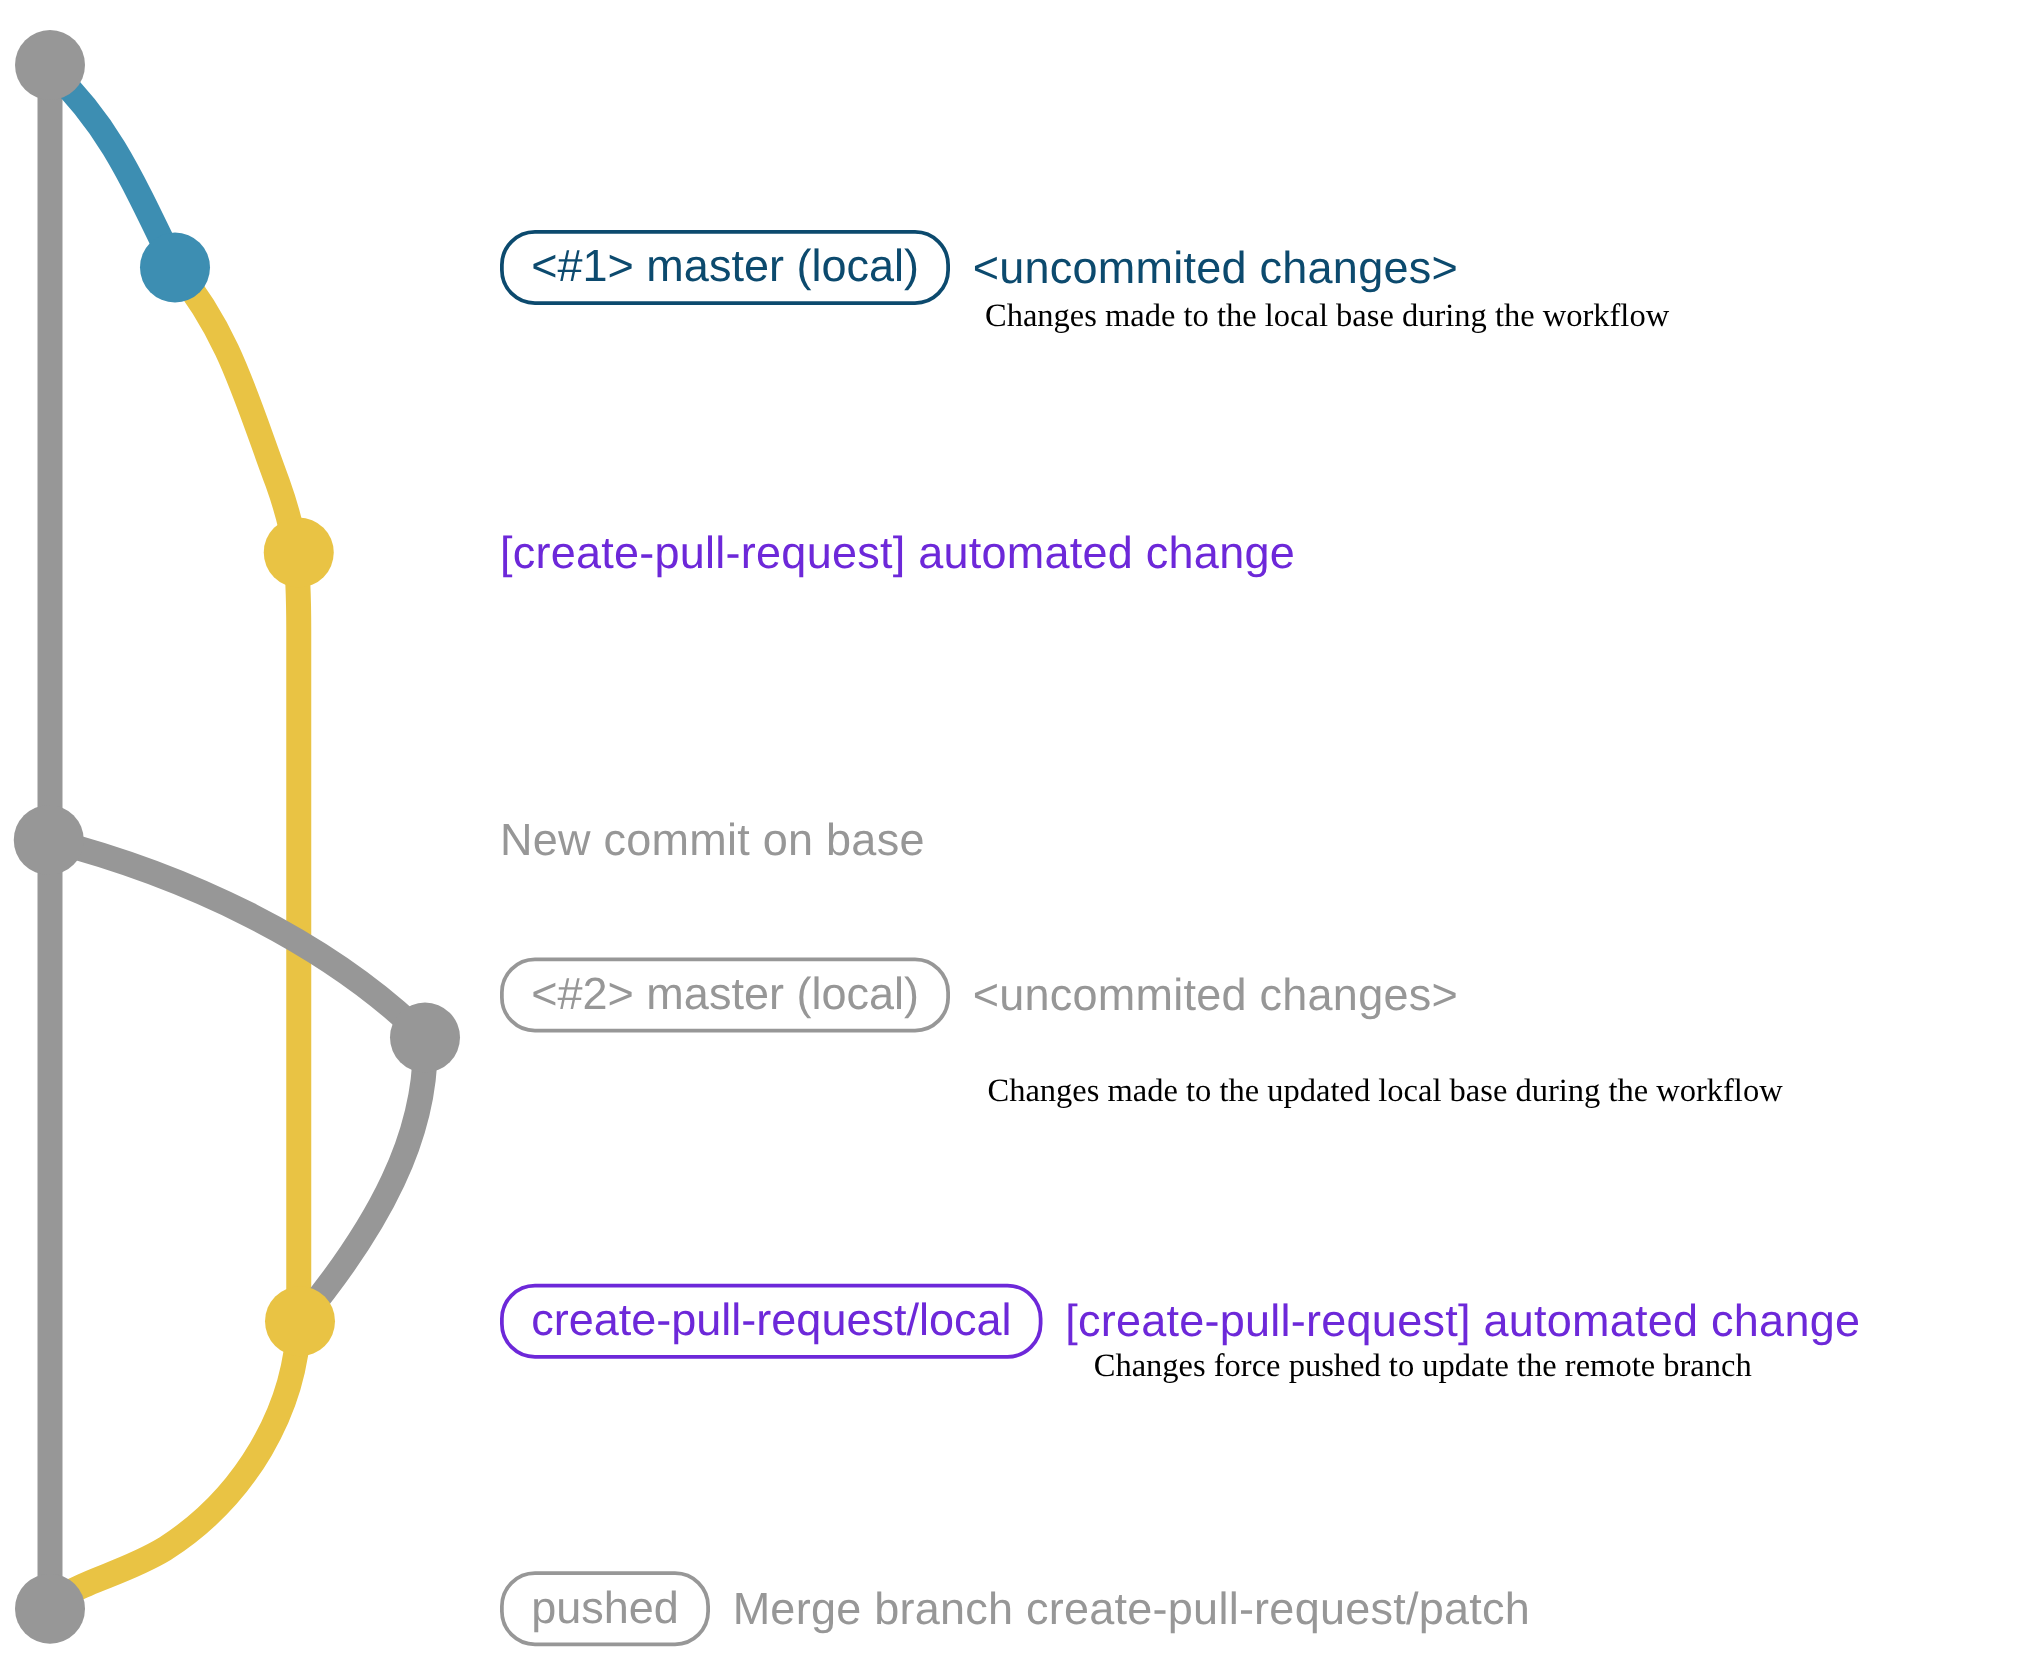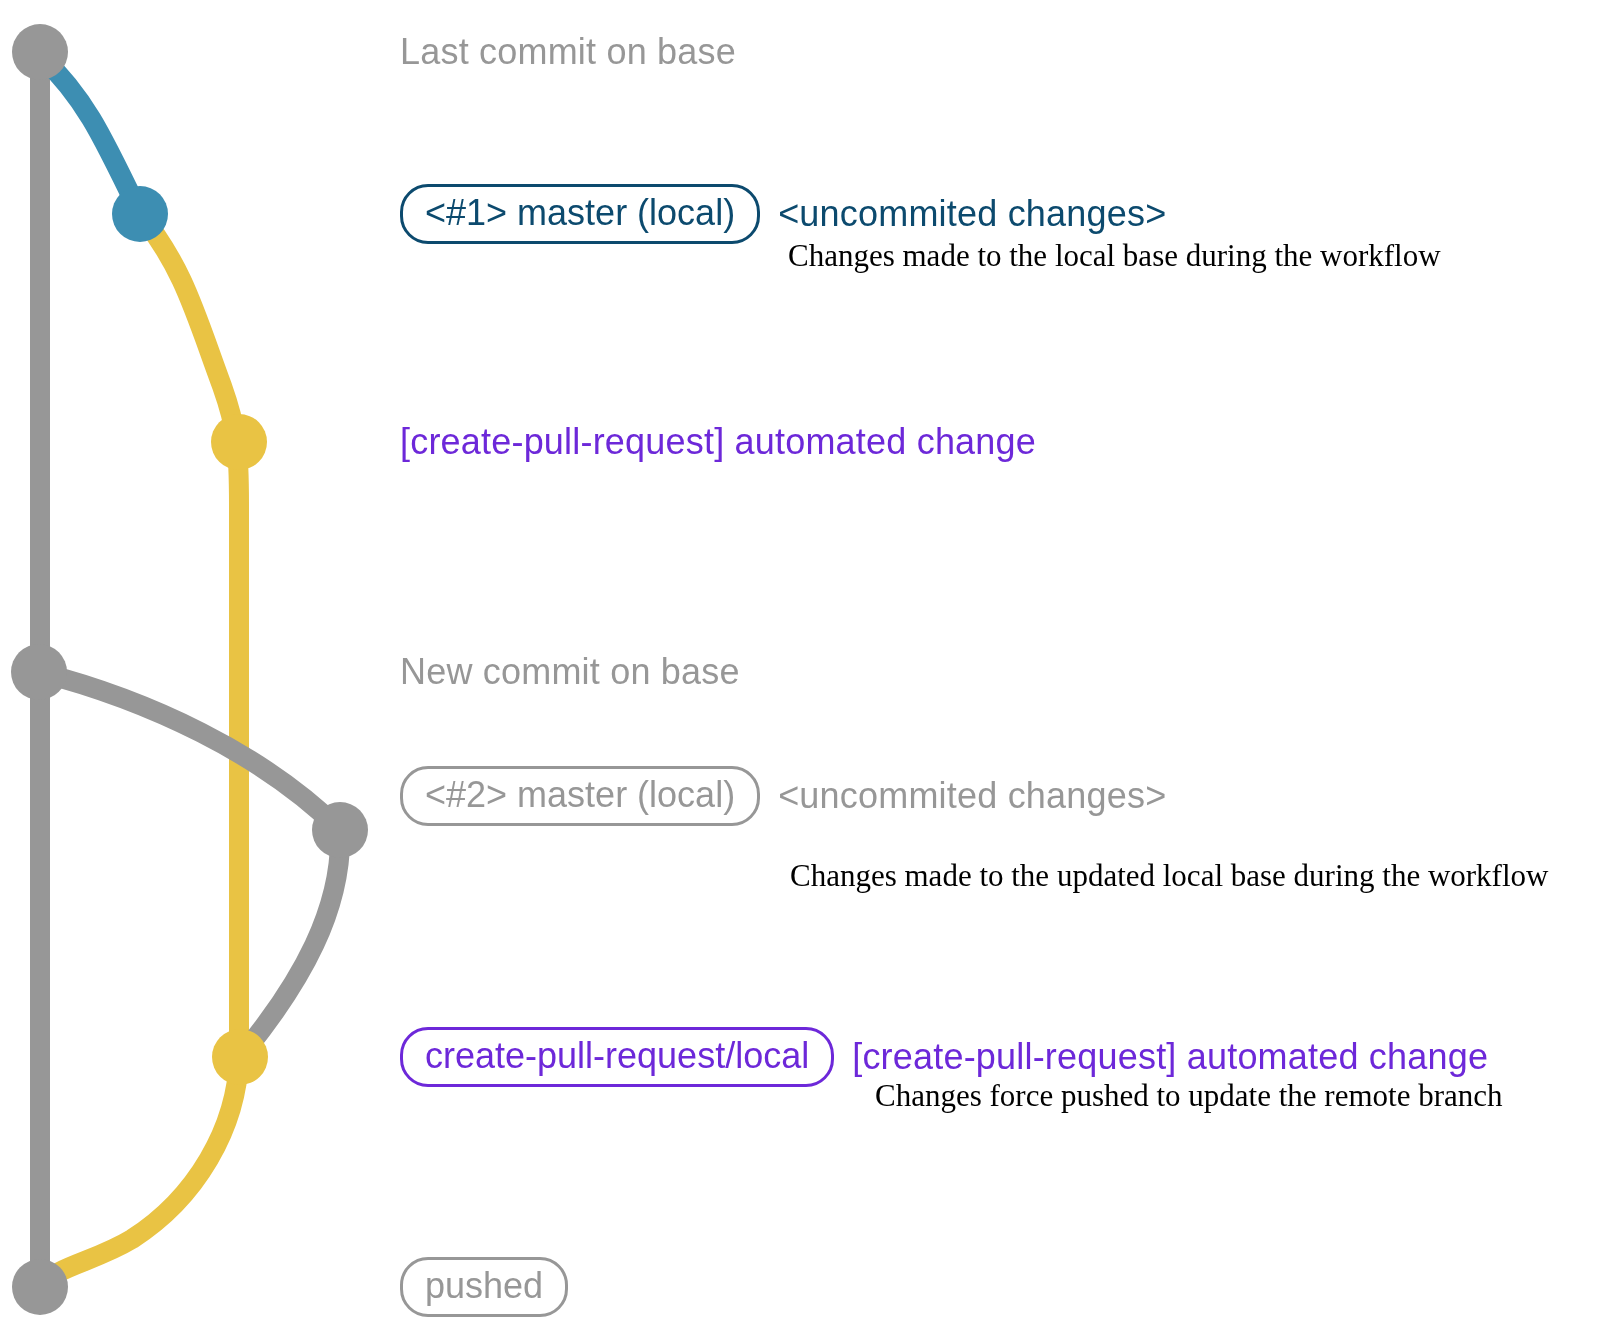--- a/index.html
+++ b/index.html
@@ -41,21 +41,21 @@
     border: 3.5px solid currentColor;
     border-radius: 28px;
     line-height: 1.15;
   }
   .gray  { color: #979797; }
   .blue  { color: #0c4a6e; }
   .yellow{ color: #6d28d9; }
   .note {
     position: absolute;
     font-family: "Liberation Serif", serif;
-    font-size: 31px;
+    font-size: 26px;
     color: #000000;
     white-space: nowrap;
   }
 </style>
 </head>
 <body>
 
 <div class="stage">
 
   <svg class="graph-svg" width="1618" height="1344" viewBox="0 0 1618 1344">
@@ -71,23 +71,20 @@
 
     <circle cx="40" cy="52" r="28" fill="#979797"></circle>
     <circle cx="140" cy="214" r="28" fill="#3d8eb2"></circle>
     <circle cx="239" cy="442" r="28" fill="#e9c344"></circle>
     <circle cx="39" cy="672" r="28" fill="#979797"></circle>
     <circle cx="340" cy="830" r="28" fill="#979797"></circle>
     <circle cx="240" cy="1057" r="28" fill="#e9c344"></circle>
     <circle cx="40" cy="1287" r="28" fill="#979797"></circle>
   </svg>
 
-  <div class="row" style="top:20px">
-    <span class="msg gray">Last commit on base</span>
-  </div>
 
   <div class="row" style="top:182px">
     <span class="badge blue">&lt;#1&gt; master (local)</span>
     <span class="msg blue">&lt;uncommited changes&gt;</span>
   </div>
   <div class="note" style="left:788px; top:238px">Changes made to the local base during the workflow</div>
 
   <div class="row" style="top:410px">
     <span class="msg yellow">[create-pull-request] automated change</span>
   </div>
@@ -103,15 +100,16 @@
   <div class="note" style="left:790px; top:858px">Changes made to the updated local base during the workflow</div>
 
   <div class="row" style="top:1025px">
     <span class="badge yellow">create-pull-request/local</span>
     <span class="msg yellow">[create-pull-request] automated change</span>
   </div>
   <div class="note" style="left:875px; top:1078px">Changes force pushed to update the remote branch</div>
 
   <div class="row" style="top:1255px">
     <span class="badge gray">pushed</span>
+    <span class="msg gray">Merge branch create-pull-request/patch</span>
   </div>
 
 </div>
 
 </body></html>

